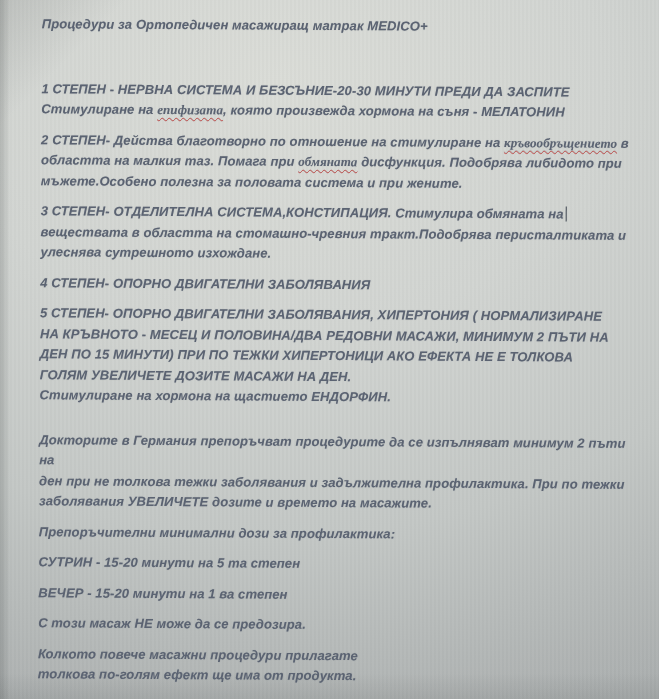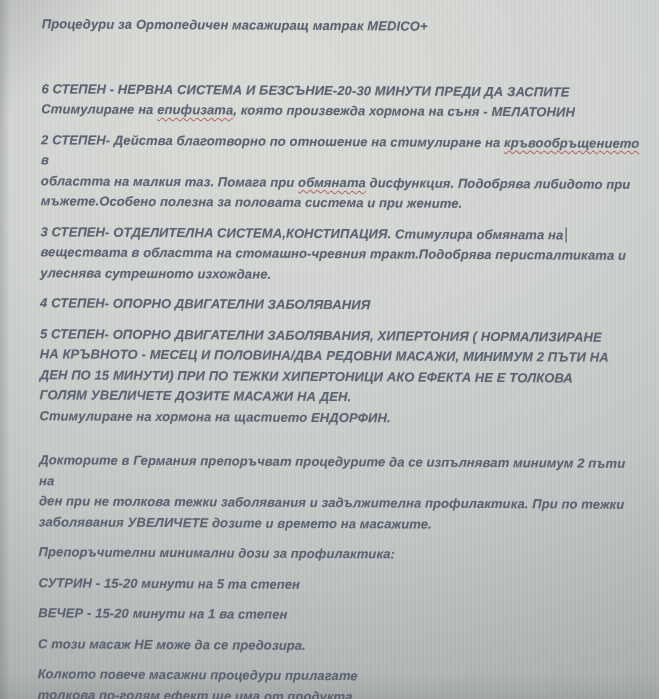--- a/index.html
+++ b/index.html
@@ -50,39 +50,40 @@
   .para { margin: 0 0 10px 0; white-space: pre-wrap; }
   .para.gap-large { margin-top: 24px; }
 
   
   .miss {
     text-decoration-line: underline;
     text-decoration-style: wavy;
     text-decoration-color: #c0504d;
     text-decoration-thickness: 1px;
     text-underline-offset: 3px;
+    font-family: Liberation Serif, serif;
   }
 
   
   .caret {
     display: inline-block;
     width: 1.5px; height: 15px;
     background: #3f4650;
     vertical-align: -3px;
     margin-left: 2px;
   }
 </style>
 </head>
 <body>
 
 <div class="photo">
   <div class="page">
     <div class="doc-title">Процедури за Ортопедичен масажиращ матрак MEDICO+</div>
     <div>
-        <p class="para"><span class="">6 СТЕПЕН - НЕРВНА СИСТЕМА И БЕЗСЪНИЕ-20-30 МИНУТИ ПРЕДИ ДА ЗАСПИТЕ
+        <p class="para"><span class="">1 СТЕПЕН - НЕРВНА СИСТЕМА И БЕЗСЪНИЕ-20-30 МИНУТИ ПРЕДИ ДА ЗАСПИТЕ
 Стимулиране на </span><span class="miss">епифизата</span><span class="">, която произвежда хормона на съня - МЕЛАТОНИН</span></p>
         <p class="para"><span class="">2 СТЕПЕН- Действа благотворно по отношение на стимулиране на </span><span class="miss">кръвообръщението</span><span class=""> в
 областта на малкия таз. Помага при </span><span class="miss">обмяната</span><span class=""> дисфункция. Подобрява либидото при
 мъжете.Особено полезна за половата система и при жените.</span></p>
         <p class="para"><span class="">3 СТЕПЕН- ОТДЕЛИТЕЛНА СИСТЕМА,КОНСТИПАЦИЯ. Стимулира обмяната на</span><span class="caret"></span><span class="">
 веществата в областта на стомашно-чревния тракт.Подобрява перисталтиката и
 улеснява сутрешното изхождане.</span></p>
         <p class="para"><span class="">4 СТЕПЕН- ОПОРНО ДВИГАТЕЛНИ ЗАБОЛЯВАНИЯ</span></p>
         <p class="para"><span class="">5 СТЕПЕН- ОПОРНО ДВИГАТЕЛНИ ЗАБОЛЯВАНИЯ, ХИПЕРТОНИЯ ( НОРМАЛИЗИРАНЕ
 НА КРЪВНОТО - МЕСЕЦ И ПОЛОВИНА/ДВА РЕДОВНИ МАСАЖИ, МИНИМУМ 2 ПЪТИ НА

